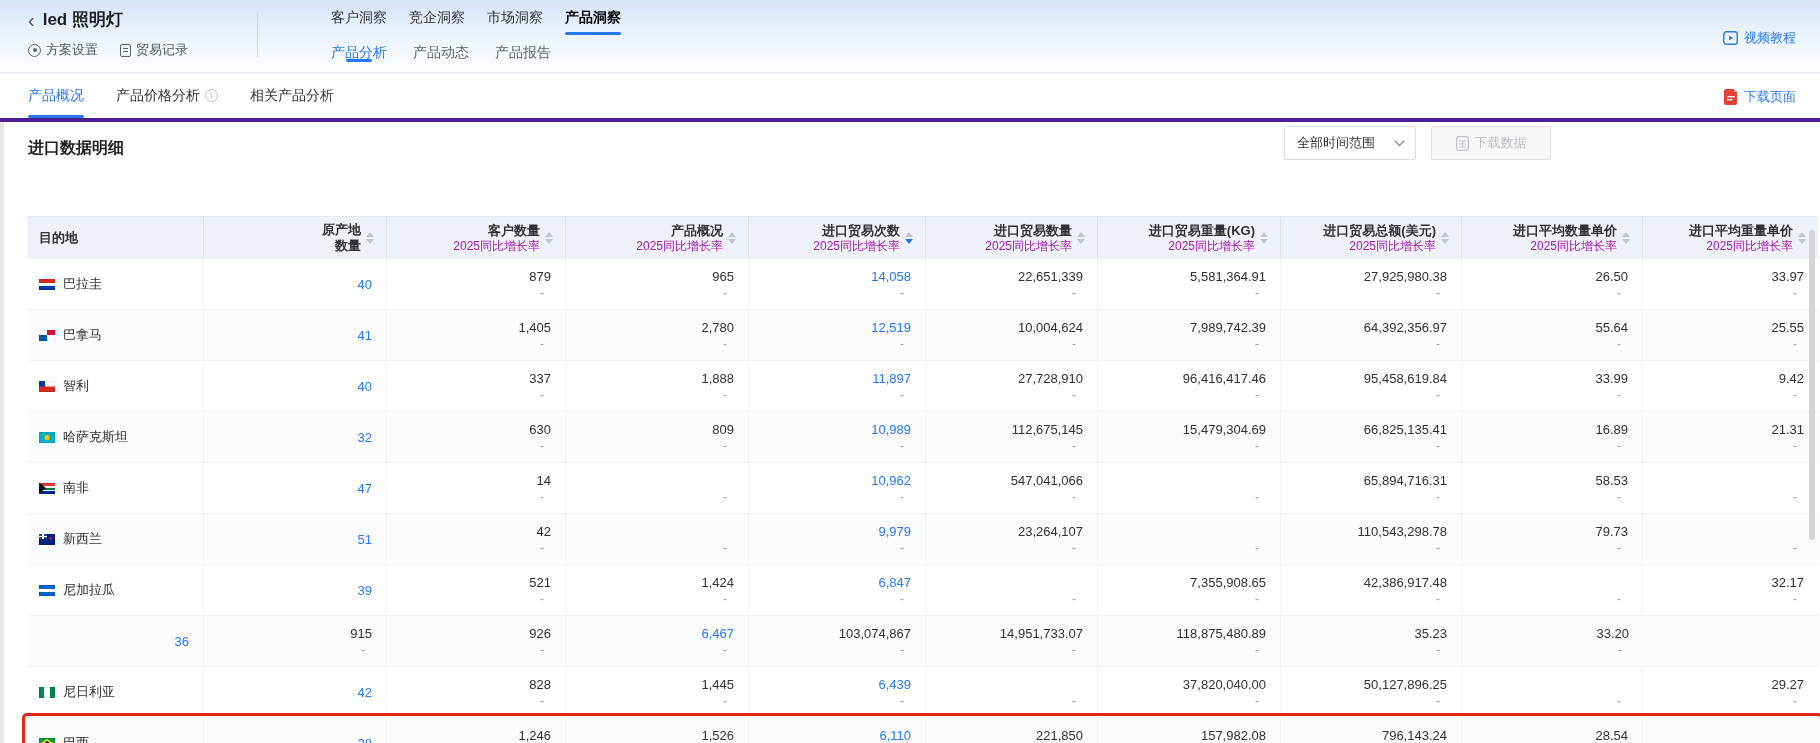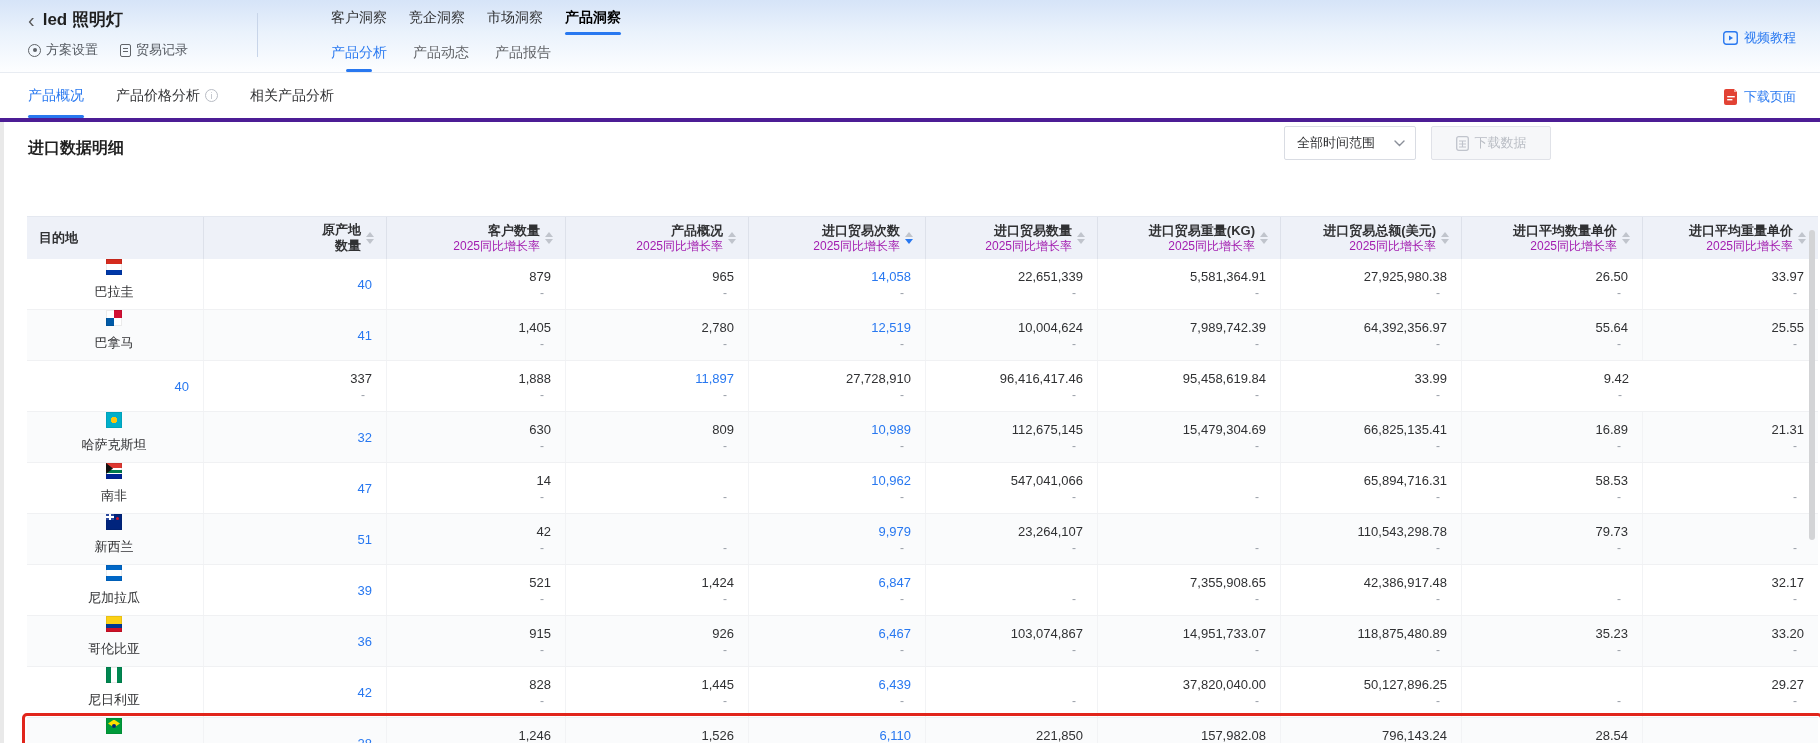--- a/index.html
+++ b/index.html
@@ -22,21 +22,21 @@
   .icon-doc { width:11px; height:13px; border:1.5px solid #5f6368; border-radius:2px; display:inline-block; position:relative; }
   .icon-doc::after { content:''; position:absolute; left:2px; top:3px; width:4.5px; height:1.5px; background:#5f6368; box-shadow:0 3px 0 #5f6368; }
   .vdiv { position:absolute; left:257px; top:13px; width:1px; height:44px; background:#c8d5e9; }
 
   .tabs-block { position:absolute; left:283px; top:0;margin-left:48px; }
   .main-tabs { display:flex; gap:22px; margin-top:9px; }
   .mtab { font-size:14px; color:#303133; padding-bottom:8px; cursor:pointer; position:relative; }
   .mtab.active { font-weight:bold; color:#000; }
   .mtab.active::after { content:''; position:absolute; left:0; right:0; bottom:0; height:3px; background:#2878f0; border-radius:2px; }
   .sub-tabs { display:flex; gap:26px; margin-top:9px; }
-  .stab { font-size:14px; color:#606266; padding-bottom:10px; cursor:pointer; position:relative; }
+  .stab { font-size:14px; color:#606266; cursor:pointer; position:relative; }
   .stab.active { color:#2878f0; }
   .stab.active::after { content:''; position:absolute; left:50%; bottom:0; width:26px; margin-left:-13px; height:3px; background:#2878f0; border-radius:2px; }
 
   .video-link { position:absolute; right:24px; top:29px; display:flex; align-items:center; gap:6px;
                 color:#2878f0; font-size:13px; cursor:pointer; }
 
   
   .nav2 { position:absolute; left:0; top:73px; width:1820px; height:49px; background:#fff; border-bottom:4px solid #4c1d95; }
   .nav2-tabs { position:absolute; left:28px; top:0; height:100%; display:flex; gap:32px; }
   .ntab { display:flex; align-items:center; gap:5px; font-size:14px; color:#303133; cursor:pointer; position:relative; height:100%; }
@@ -77,21 +77,21 @@
   .car-dn.on { border-top-color:#2878f0; }
 
   .trow { background:#fff; border-bottom:1px solid #f0f1f3; }
   .trow.alt { background:#fafbfc; }
   .cell { height:50px; border-right:1px solid #f2f3f5; display:flex; flex-direction:column;
           align-items:flex-end; justify-content:center; padding-right:14px; }
   .cell:last-child { border-right:none; }
   .cell .v { font-size:13px; color:#303133; line-height:17px; min-height:17px; }
   .cell .g { font-size:12px; color:#9aa0a8; line-height:16px; padding-right:7px; }
   .linkval { color:#2878f0 !important; cursor:pointer; }
-  .cell.dest { flex-direction:column; align-items:center; justify-content:flex-start; padding-left:12px; gap:8px;font-family:Liberation Mono, monospace; }
+  .cell.dest { flex-direction:row; align-items:center; justify-content:flex-start; padding-left:12px; gap:8px;font-family:Liberation Mono, monospace; }
   .dname { font-size:13px; color:#303133; }
   .cell.origin { justify-content:center; }
 
   
   .flag { width:16px; height:11px; display:inline-block; position:relative; flex:0 0 16px;
           box-shadow:inset 0 0 0 1px rgba(0,0,0,.08); overflow:hidden; }
   .flag-paraguay   { background:linear-gradient(180deg,#d52b1e 0 34%,#fff 34% 67%,#0038a8 67%); }
   .flag-panama     { background:linear-gradient(180deg,#fff 50%,#005aa7 50%) 0 0/50% 100% no-repeat,
                                 linear-gradient(180deg,#d21034 50%,#fff 50%) 100% 0/50% 100% no-repeat,#fff; }
   .flag-chile      { background:linear-gradient(90deg,#0039a6 0 38%,#fff 38%) 0 0/100% 50% no-repeat,#d52b1e; }
@@ -391,20 +391,24 @@
           <div class="cell num">
             <div class="v">55.64</div>
             <div class="g">-</div>
           </div>
           <div class="cell num">
             <div class="v">25.55</div>
             <div class="g">-</div>
           </div>
         </div>
         <div class="trow grid">
+          <div class="cell dest">
+            <span class="flag flag-chile"></span>
+            <span class="dname">智利</span>
+          </div>
           <div class="cell origin">
             <span class="v linkval">40</span>
           </div>
           <div class="cell num">
             <div class="v">337</div>
             <div class="g">-</div>
           </div>
           <div class="cell num">
             <div class="v">1,888</div>
             <div class="g">-</div>
@@ -592,24 +596,20 @@
           <div class="cell num">
             <div class="v"></div>
             <div class="g">-</div>
           </div>
           <div class="cell num">
             <div class="v">32.17</div>
             <div class="g">-</div>
           </div>
         </div>
         <div class="trow grid alt">
-          <div class="cell dest">
-            <span class="flag flag-colombia"></span>
-            <span class="dname">哥伦比亚</span>
-          </div>
           <div class="cell origin">
             <span class="v linkval">36</span>
           </div>
           <div class="cell num">
             <div class="v">915</div>
             <div class="g">-</div>
           </div>
           <div class="cell num">
             <div class="v">926</div>
             <div class="g">-</div>

